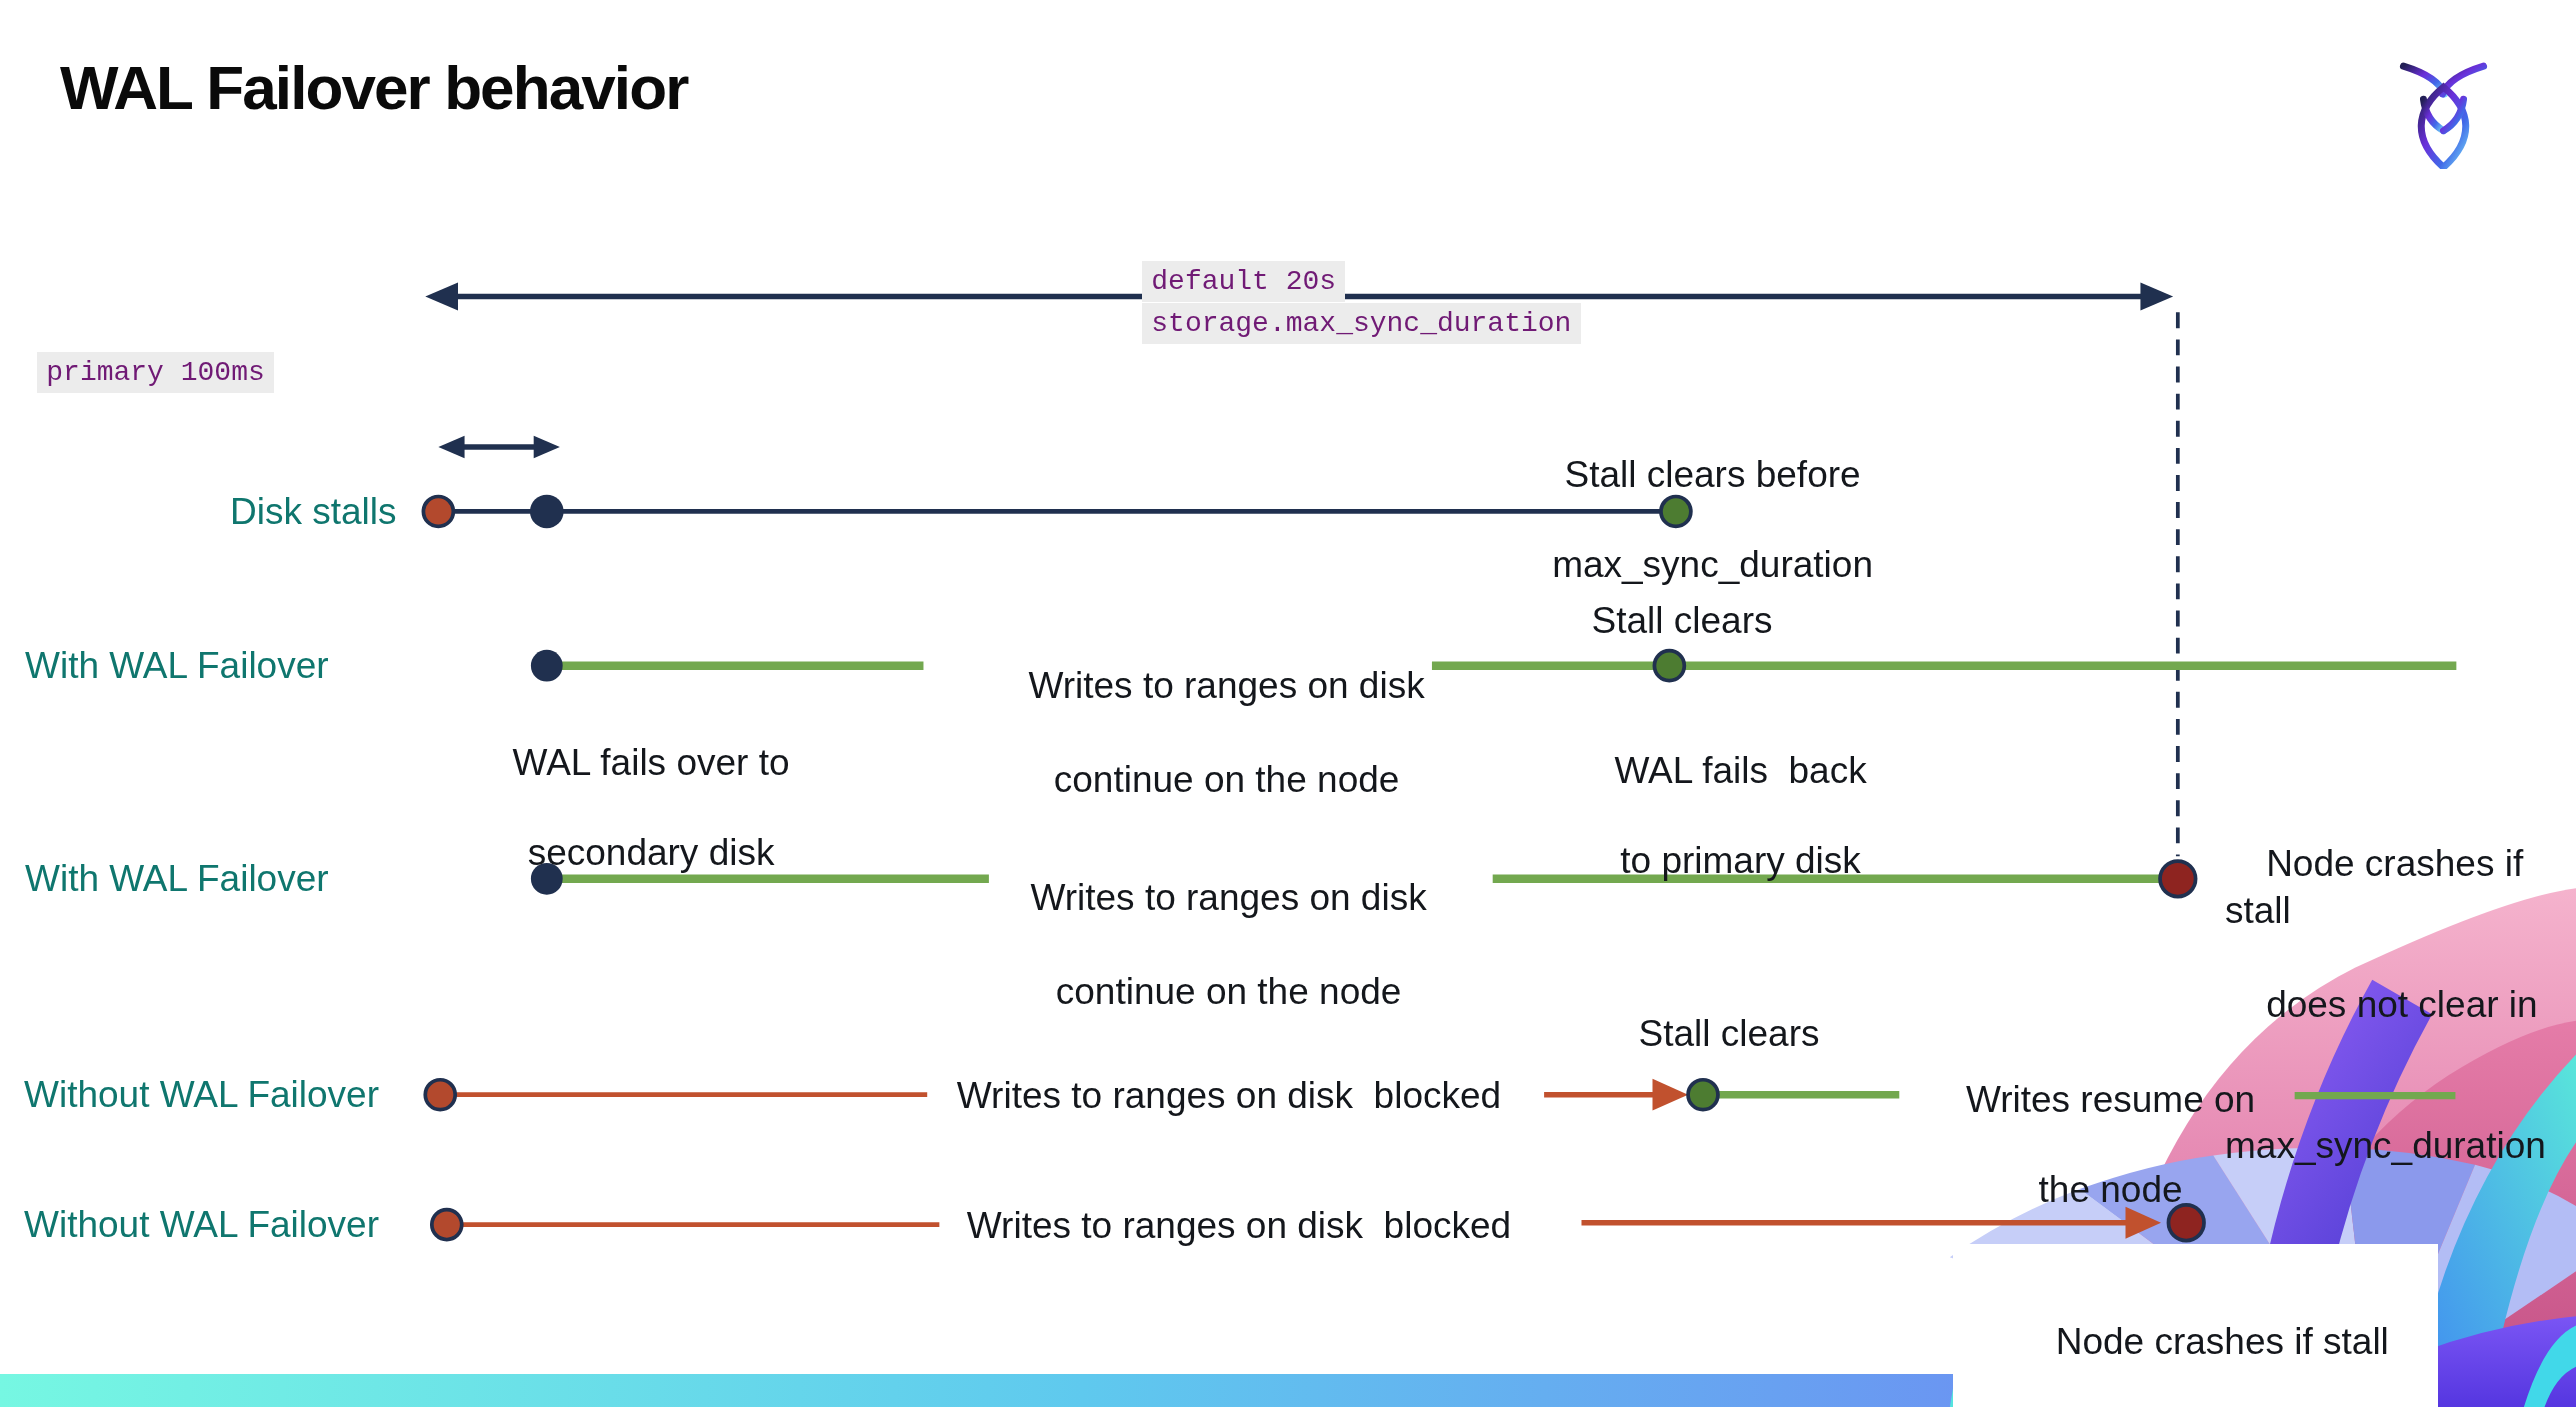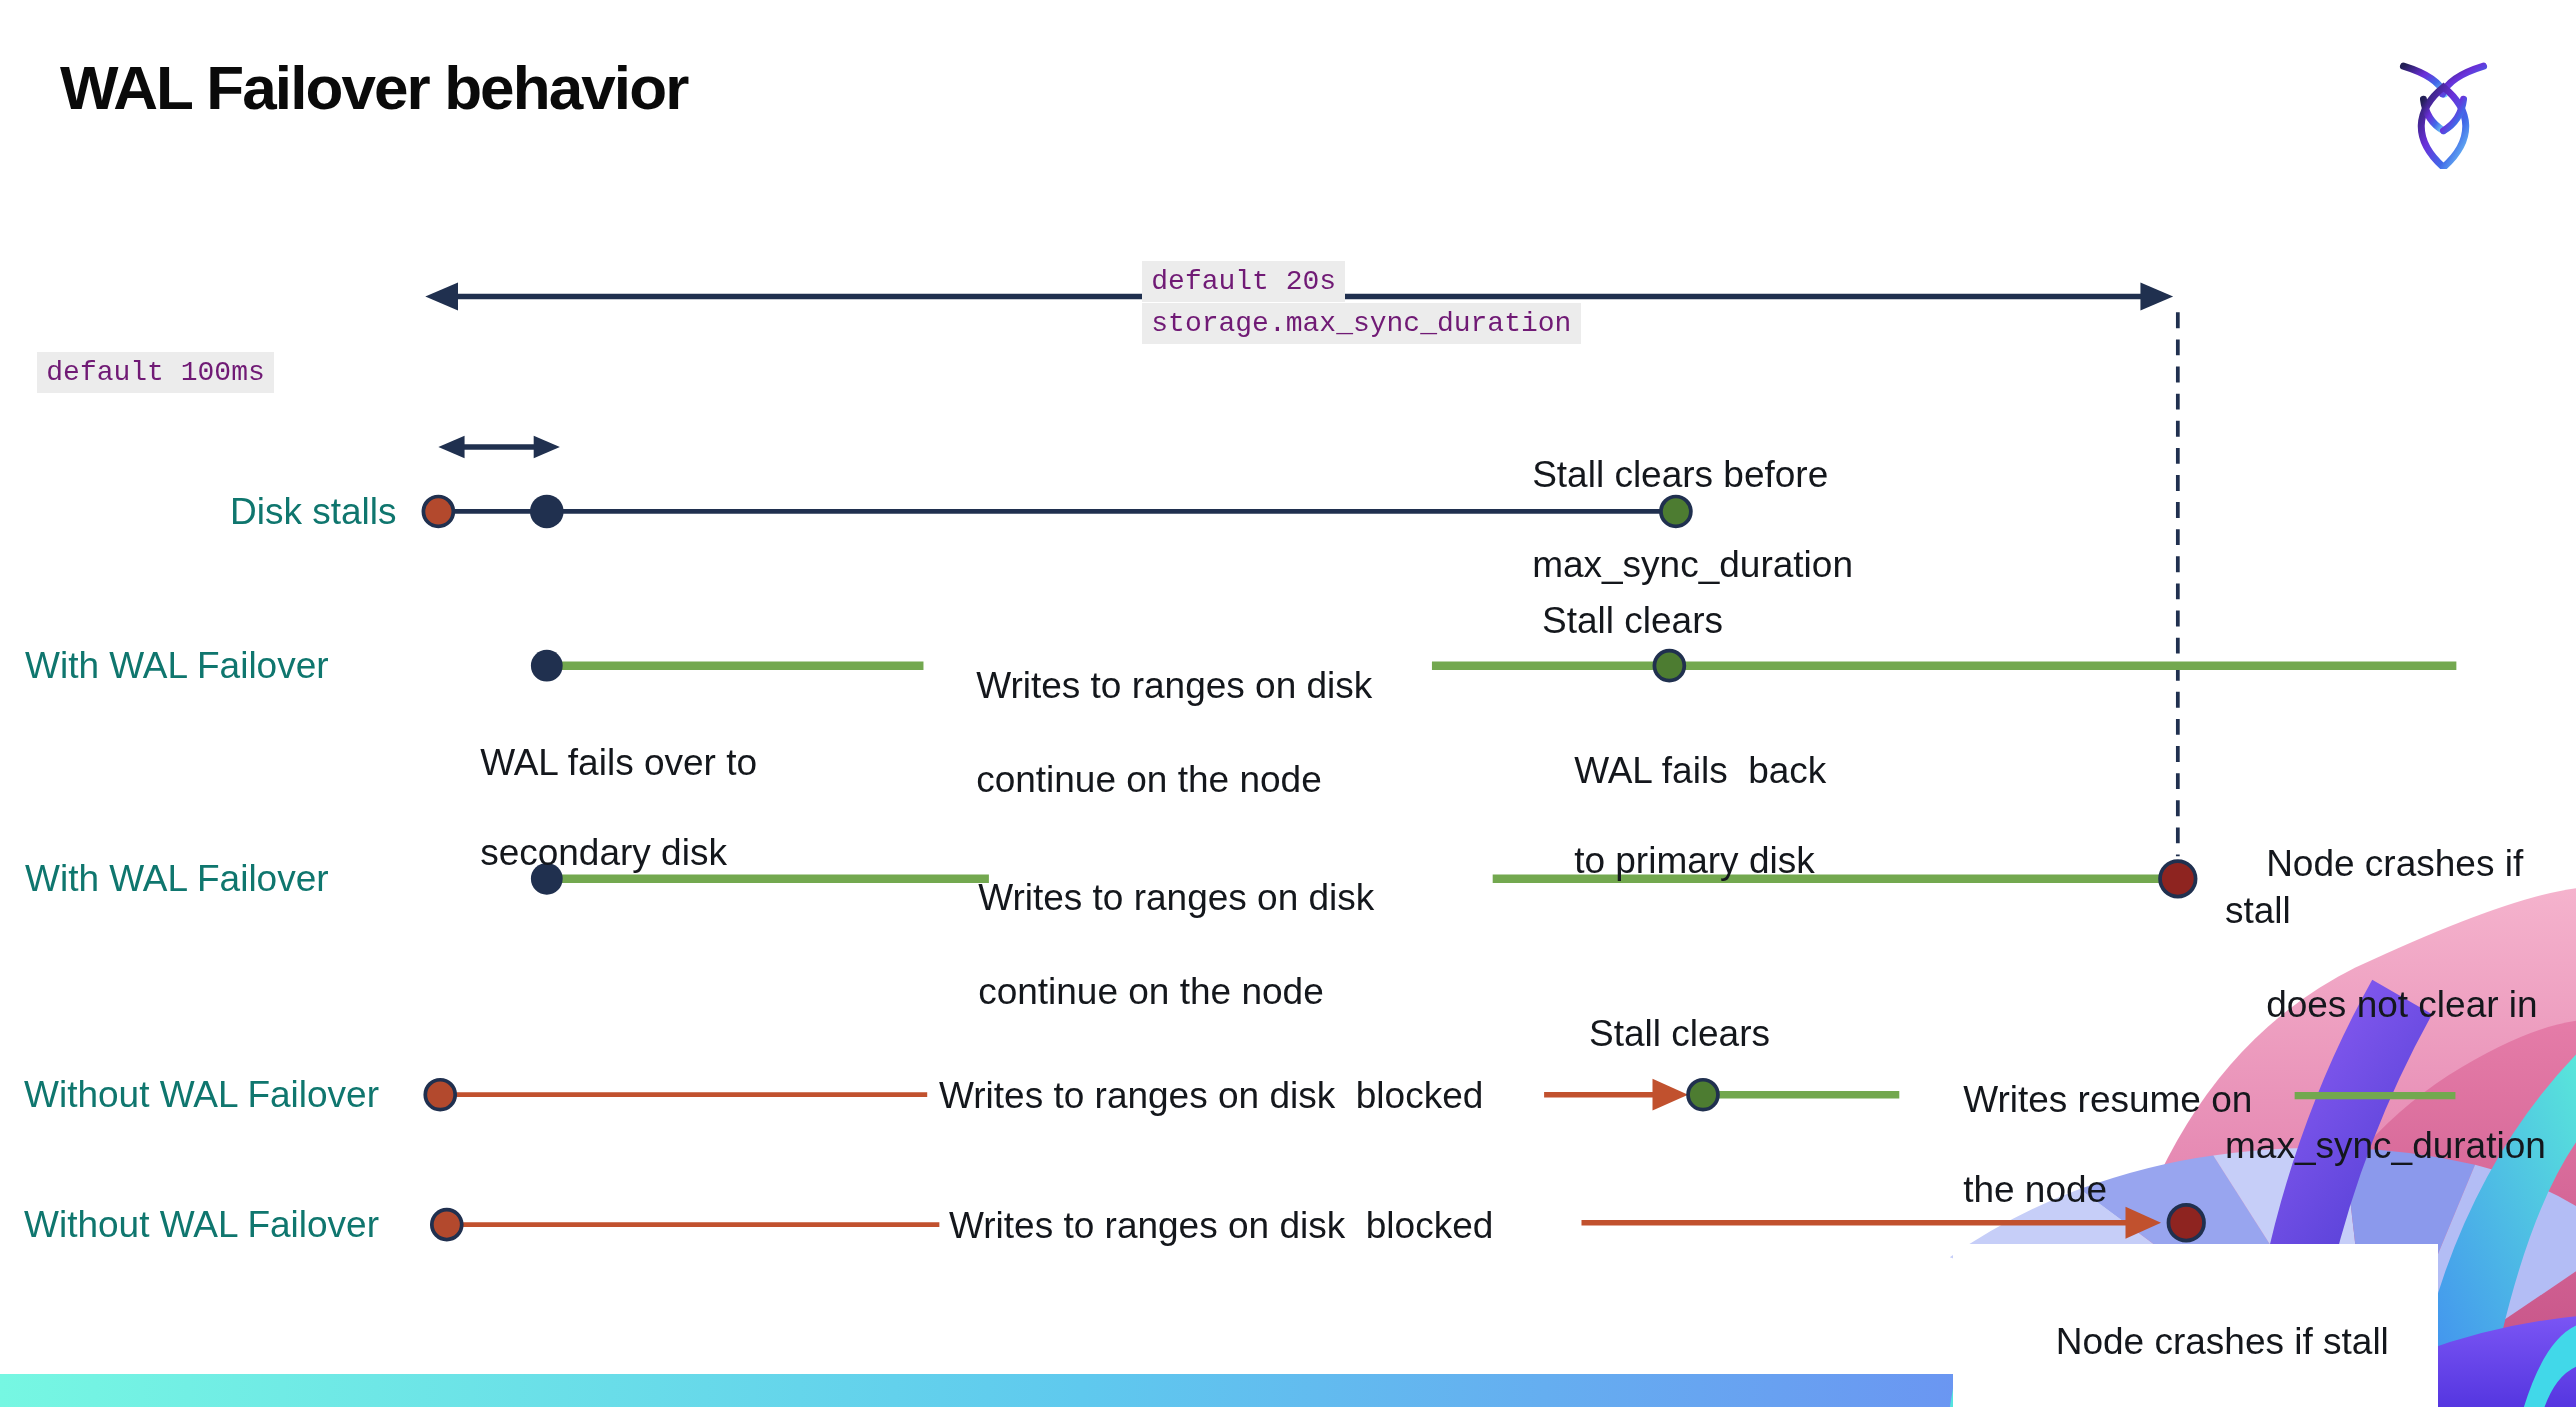--- a/index.html
+++ b/index.html
@@ -3,21 +3,21 @@
 <meta charset="utf-8">
 <style>
   html,body{margin:0;padding:0;background:#ffffff;}
   .canvas{position:relative;width:2576px;height:1408px;background:#ffffff;overflow:hidden;
           font-family:"Liberation Sans",sans-serif;color:#14171c;}
   .abs{position:absolute;}
   .title{left:60px;top:52px;font-size:62px;font-weight:700;letter-spacing:-1.9px;color:#0a0a0a;z-index:4;}
   .codebox{font-family:"Liberation Mono","DejaVu Sans Mono",monospace;font-size:28px;color:#701a75;
            background:#ececec;padding:4.7px 9.3px;white-space:pre;z-index:4;line-height:32px;}
   .txt{font-size:37px;line-height:45px;white-space:pre-wrap;z-index:4;color:#14171c;}
-  .tc{text-align:left;}
+  .tc{text-align:center;}
   .tl{text-align:left;}
   .rowlabel{font-size:37px;line-height:43px;white-space:pre;z-index:4;color:#0f766e;}
   .layer0{z-index:0;} .layer1{z-index:1;} .layer2{z-index:2;} .layer3{z-index:3;}
   svg{display:block;}
   .footer{left:0;top:1374px;width:2576px;height:34px;
           background:linear-gradient(90deg,#76f7e2 0%,#5fc9ee 42%,#6b93f2 78%,#7b6cf0 100%);}
   .notebox{left:1953px;top:1244px;width:485px;height:164px;background:#ffffff;}
   .notebox .txt{position:absolute;left:41px;top:32px;line-height:44px;}
 </style>
 </head>
@@ -134,21 +134,21 @@
       <path d="M60,136 L60,96"></path>
       <path d="M60,96 C46,88 39,76 37,60"></path>
       <path d="M60,96 C74,88 81,76 83,60"></path>
     </g>
   </svg>
 
   <div class="abs title">WAL Failover behavior</div>
 
   <div class="abs codebox" style="left:1142px;top:261px">default 20s</div>
   <div class="abs codebox" style="left:1142px;top:303px">storage.max_sync_duration</div>
-  <div class="abs codebox" style="left:37px;top:352px">default 100ms</div>
+  <div class="abs codebox" style="left:37px;top:352px">primary 100ms</div>
 
   <div class="abs rowlabel" style="left:230px;top:490px">Disk stalls</div>
   <div class="abs rowlabel" style="left:25px;top:644px">With WAL Failover</div>
   <div class="abs rowlabel" style="left:25px;top:857px">With WAL Failover</div>
   <div class="abs rowlabel" style="left:24px;top:1073px">Without WAL Failover</div>
   <div class="abs rowlabel" style="left:24px;top:1203px">Without WAL Failover</div>
 
   <div class="abs txt tc" style="left:1491px;top:407px;width:402px">
     <span>Stall clears before</span><br>
     <span>max_sync_duration</span>

